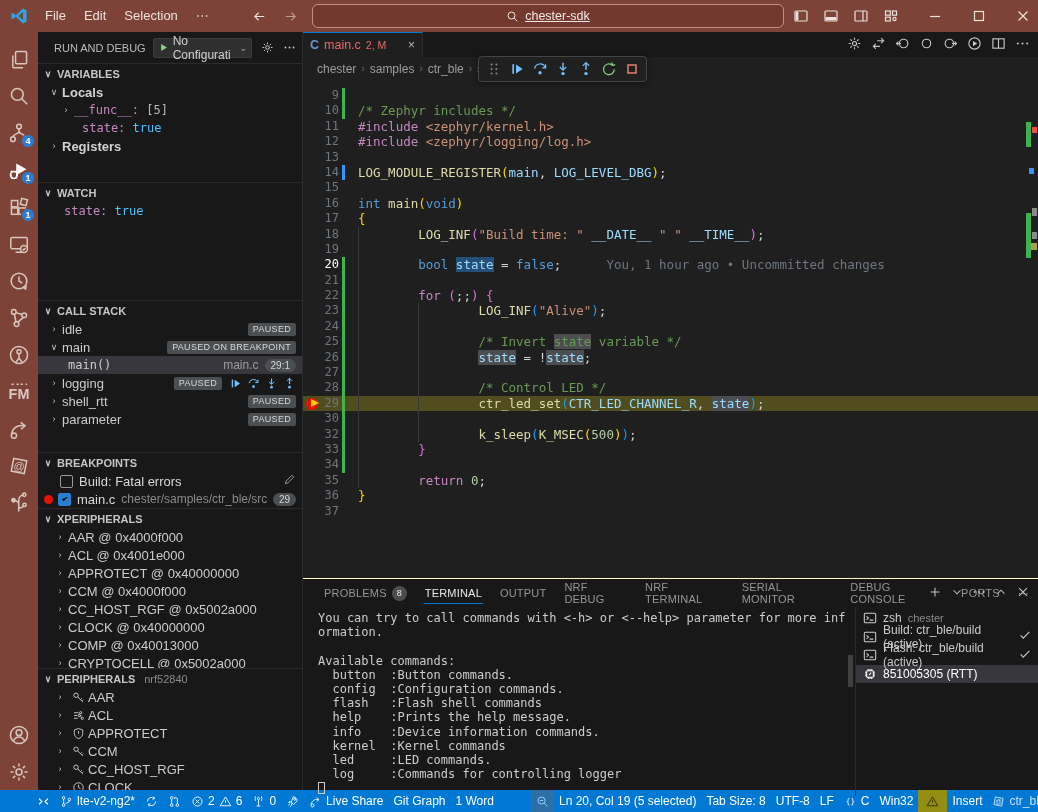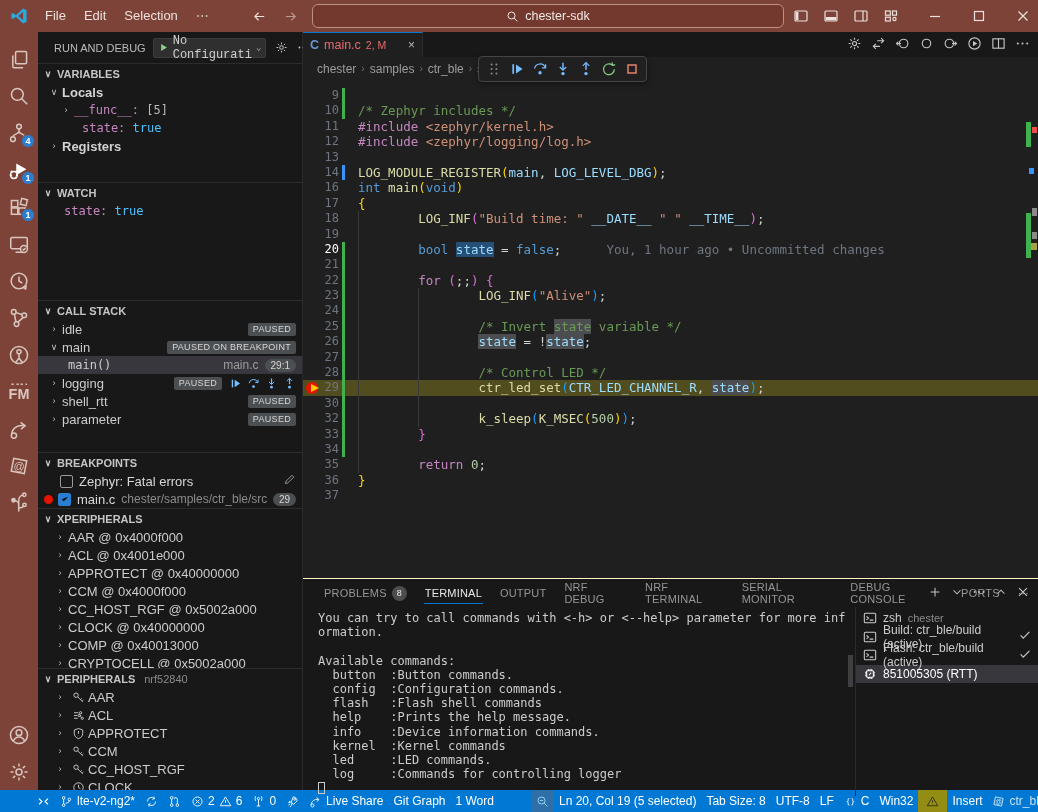--- a/index.html
+++ b/index.html
@@ -13,21 +13,21 @@
   
   .titlebar { height:32px; background:#7d4338; display:flex; align-items:center;
     position:relative; color:#ece1dc; }
   .tb-logo { margin:0 8px 0 10px; }
   .tb-logo svg { width:18px; height:18px; }
   .menu-item { padding:0 9px; height:32px; line-height:32px; cursor:default; }
   .tb-nav { display:flex; gap:16px; margin-left:34px; font-size:14px; }
   .tb-nav .ico svg{ width:15px; height:15px; }
   .tb-search { position:absolute; left:312px; top:4px; width:472px; height:24px;
     background:#73392e; border:1px solid #bd9082; border-radius:6px;
-    display:flex; align-items:center; justify-content:center; gap:6px; font-size:12.5px; color:#f0e8e4;}
+    display:flex; align-items:center; justify-content:center; gap:6px; font-size:12.5px; color:#f0e8e4;text-decoration:underline;}
   .tb-search .ico svg{ width:13px; height:13px;}
   .tb-right { position:absolute; right:0; top:0; height:32px; display:flex; align-items:center; }
   .tb-right .wbtn { width:30px; height:32px; display:flex; align-items:center; justify-content:center; }
   .tb-right .gap { width:14px; }
 
   
   .content { display:flex; height:758px; }
 
   
   .activitybar { width:38px; background:#7d4338; display:flex; flex-direction:column;
@@ -39,21 +39,21 @@
   .ab-badge { position:absolute; right:3px; bottom:3px; min-width:14px; height:14px; border-radius:8px;
     background:#2a7ed2; color:#fff; font-size:9px; font-weight:bold; display:flex; align-items:center;
     justify-content:center; padding:0 3px; border:1px solid #7d4338;}
   .ab-spacer { flex:1; }
 
   
   .sidebar { width:265px; background:#181818; border-right:1px solid #2b2b2b; display:flex; flex-direction:column; }
   .sb-head { height:31px; display:flex; align-items:center; padding:0 6px 0 16px; }
   .sb-title { font-size:11px; color:#bbbbbb; white-space:nowrap; }
   .sb-dd { margin-left:7px; height:20px; background:#2f2f2f; border:1px solid #3c3c3c; border-radius:2px;
-    display:flex; align-items:center; padding:0 4px; gap:4px; font-size:12px; color:#cfcfcf;font-family:Liberation Mono, monospace; }
+    display:flex; align-items:center; padding:0 4px; gap:4px; font-size:12px; color:#cfcfcf; }
   .sb-dd .play { color:#89d185; }
   .sb-head .ico.act { margin-left:9px; color:#cccccc; }
   .sect { border-top:1px solid #2b2b2b; overflow:hidden; }
   .sect-h { height:19px; display:flex; align-items:center; gap:3px; padding-left:4px;
     font-size:11px; font-weight:bold; color:#c5c5c5; }
   .sect-h .chev { font-size:9px; color:#cccccc; width:12px; text-align:center;}
   .sect-h .dev { font-weight:normal; color:#8b8b8b; margin-left:6px; font-size:11px;}
   .trow { height:18px; display:flex; align-items:center; font-size:13px; color:#cccccc;
     white-space:nowrap; padding-right:6px; position:relative;}
   .trow.selected { background:#37373d; }
@@ -508,21 +508,21 @@
             <span class="badge-pill">PAUSED</span>
           </div>
         </div>
         <div class="sect" style="height:56px">
           <div class="sect-h">
             <span class="chev">∨</span>
             <span>BREAKPOINTS</span>
           </div>
           <div class="trow" style="padding-left:22px">
             <span class="cb"></span>
-            <span style="color:#d8d8d8">Zephyr: Fatal errors</span>
+            <span style="color:#d8d8d8">Build: Fatal errors</span>
             <span class="pencil-r"><span class="ico sm">
                 <svg viewBox="0 0 16 16">
                   <path d="M3 13l.8-3L11 2.8l2.2 2.2L6 12.2 3 13z"></path>
                 </svg>
               </span></span>
           </div>
           <div class="trow" style="padding-left:0px">
             <span class="bp-dot"></span>
             <span class="cb on">
               <svg viewBox="0 0 16 16">
@@ -788,20 +788,21 @@
           </span>
         </span>
       </div>
     <div class="code-area" id="code-area">
         <div class="cline"><span class="lnbp"></span><span class="lnnum">9</span><span class="lnbar g"></span><span class="lcontent"></span></div>
         <div class="cline"><span class="lnbp"></span><span class="lnnum">10</span><span class="lnbar g"></span><span class="lcontent"><span class="cmt">/* Zephyr includes */</span></span></div>
         <div class="cline"><span class="lnbp"></span><span class="lnnum">11</span><span class="lnbar "></span><span class="lcontent"><span class="pp">#include</span><span class="pun"> </span><span class="str">&lt;zephyr/kernel.h&gt;</span></span></div>
         <div class="cline"><span class="lnbp"></span><span class="lnnum">12</span><span class="lnbar "></span><span class="lcontent"><span class="pp">#include</span><span class="pun"> </span><span class="str">&lt;zephyr/logging/log.h&gt;</span></span></div>
         <div class="cline"><span class="lnbp"></span><span class="lnnum">13</span><span class="lnbar "></span><span class="lcontent"></span></div>
         <div class="cline"><span class="lnbp"></span><span class="lnnum">14</span><span class="lnbar b"></span><span class="lcontent"><span class="fn">LOG_MODULE_REGISTER</span><span class="b1">(</span><span class="var">main</span><span class="pun">, </span><span class="var">LOG_LEVEL_DBG</span><span class="b1">)</span><span class="pun">;</span></span></div>
+        <div class="cline"><span class="lnbp"></span><span class="lnnum">15</span><span class="lnbar "></span><span class="lcontent"></span></div>
         <div class="cline"><span class="lnbp"></span><span class="lnnum">16</span><span class="lnbar "></span><span class="lcontent"><span class="type">int</span><span class="pun"> </span><span class="fn">main</span><span class="b1">(</span><span class="type">void</span><span class="b1">)</span></span></div>
         <div class="cline"><span class="lnbp"></span><span class="lnnum">17</span><span class="lnbar "></span><span class="lcontent"><span class="b1">{</span></span></div>
         <div class="cline"><span class="lnbp"></span><span class="lnnum">18</span><span class="lnbar "></span><span class="lcontent"><span class="iguide" style="left:0px"></span><span class="pun">        </span><span class="fn">LOG_INF</span><span class="b2">(</span><span class="str">"Build time: "</span><span class="pun"> </span><span class="mac">__DATE__</span><span class="pun"> </span><span class="str">" "</span><span class="pun"> </span><span class="mac">__TIME__</span><span class="b2">)</span><span class="pun">;</span></span></div>
         <div class="cline"><span class="lnbp"></span><span class="lnnum">19</span><span class="lnbar "></span><span class="lcontent"><span class="iguide" style="left:0px"></span></span></div>
         <div class="cline"><span class="lnbp"></span><span class="lnnum on">20</span><span class="lnbar g"></span><span class="lcontent"><span class="iguide" style="left:0px"></span><span class="pun">        </span><span class="type">bool</span><span class="pun"> </span><span class="sel">state</span><span class="pun"> = </span><span class="type">false</span><span class="pun">;</span><span class="blame">      You, 1 hour ago • Uncommitted changes</span></span></div>
         <div class="cline"><span class="lnbp"></span><span class="lnnum">21</span><span class="lnbar g"></span><span class="lcontent"><span class="iguide" style="left:0px"></span></span></div>
         <div class="cline"><span class="lnbp"></span><span class="lnnum">22</span><span class="lnbar g"></span><span class="lcontent"><span class="iguide" style="left:0px"></span><span class="pun">        </span><span class="kw">for</span><span class="pun"> </span><span class="b2">(</span><span class="pun">;;</span><span class="b2">)</span><span class="pun"> </span><span class="b2">{</span></span></div>
         <div class="cline"><span class="lnbp"></span><span class="lnnum">23</span><span class="lnbar g"></span><span class="lcontent"><span class="iguide" style="left:0px"></span><span class="iguide" style="left:60px"></span><span class="pun">                </span><span class="fn">LOG_INF</span><span class="b3">(</span><span class="str">"Alive"</span><span class="b3">)</span><span class="pun">;</span></span></div>
         <div class="cline"><span class="lnbp"></span><span class="lnnum">24</span><span class="lnbar g"></span><span class="lcontent"><span class="iguide" style="left:0px"></span><span class="iguide" style="left:60px"></span></span></div>
         <div class="cline"><span class="lnbp"></span><span class="lnnum">25</span><span class="lnbar g"></span><span class="lcontent"><span class="iguide" style="left:0px"></span><span class="iguide" style="left:60px"></span><span class="pun">                </span><span class="cmt">/* Invert </span><span class="cmthl">state</span><span class="cmt"> variable */</span></span></div>

